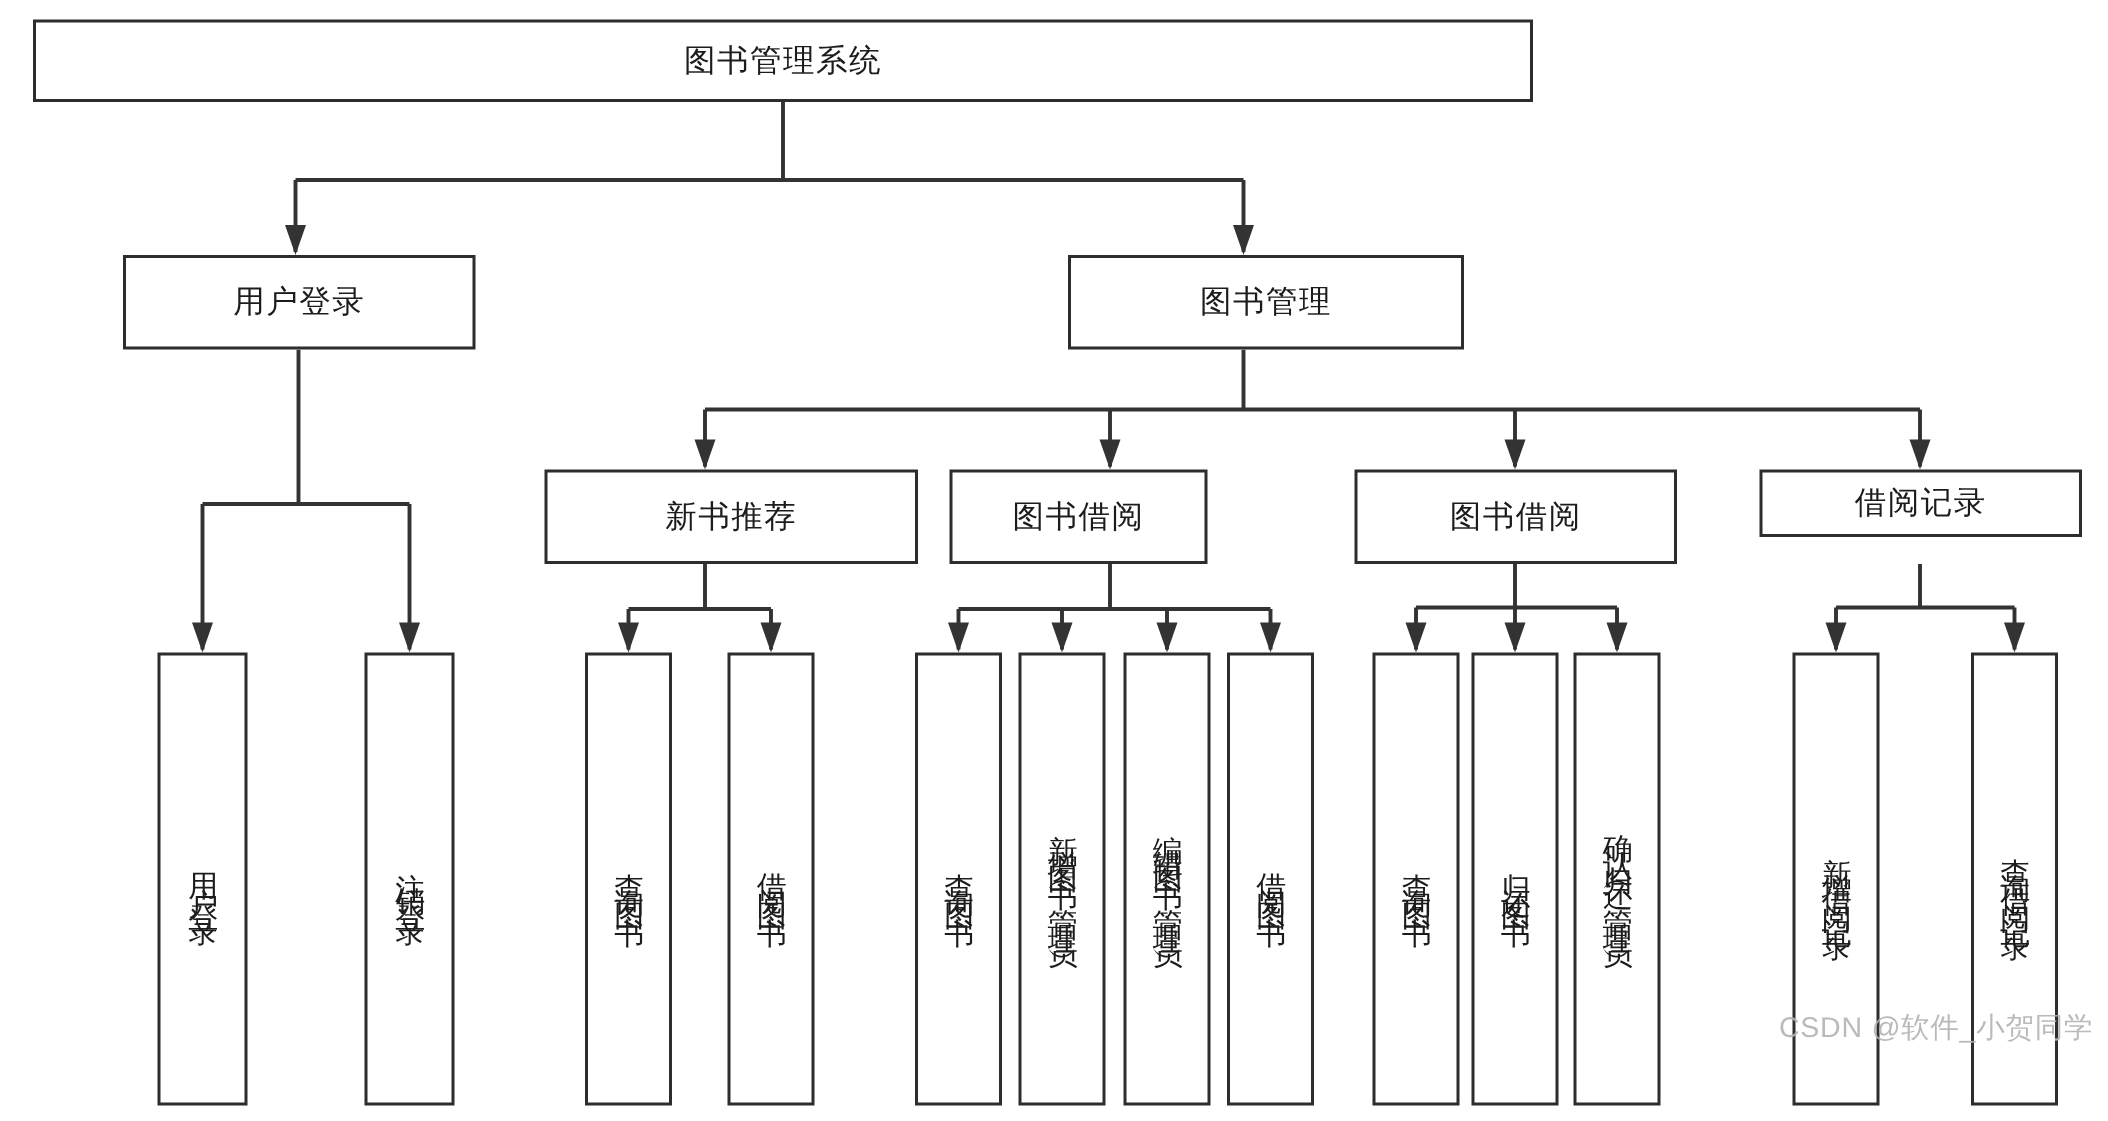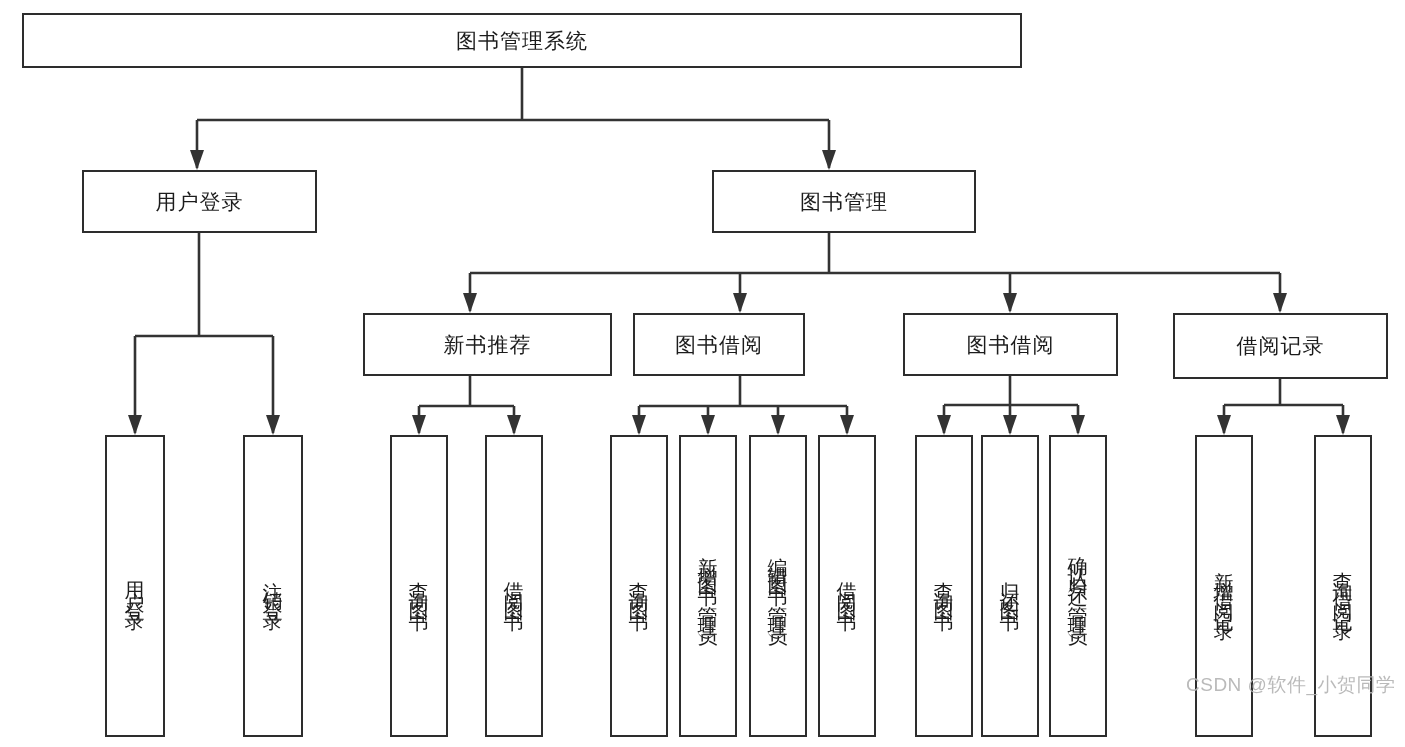--- a/index.html
+++ b/index.html
@@ -63,21 +63,21 @@
     line-height: 1;
   }
 
   #n-root  { left: 22px;   top: 13px;  width: 1000px; height: 55px; }
   #n-login { left: 82px;   top: 170px; width: 235px;  height: 63px; }
   #n-mgmt  { left: 712px;  top: 170px; width: 264px;  height: 63px; }
 
   #n-rec   { left: 363px;  top: 313px; width: 249px;  height: 63px; }
   #n-bor   { left: 633px;  top: 313px; width: 172px;  height: 63px; }
   #n-cur   { left: 903px;  top: 313px; width: 215px;  height: 63px; }
-  #n-his   { left: 1173px; top: 313px; width: 215px;  height: 66px; }
+  #n-his   { left: 1173px; top: 313px; width: 215px;  height: 45px; }
 
   #l1  { left: 105px;  width: 60px; }
   #l2  { left: 243px;  width: 60px; }
   #l3  { left: 390px; }
   #l4  { left: 485px; }
   #l5  { left: 610px; }
   #l6  { left: 679px; }
   #l7  { left: 749px; }
   #l8  { left: 818px; }
   #l9  { left: 915px; }

